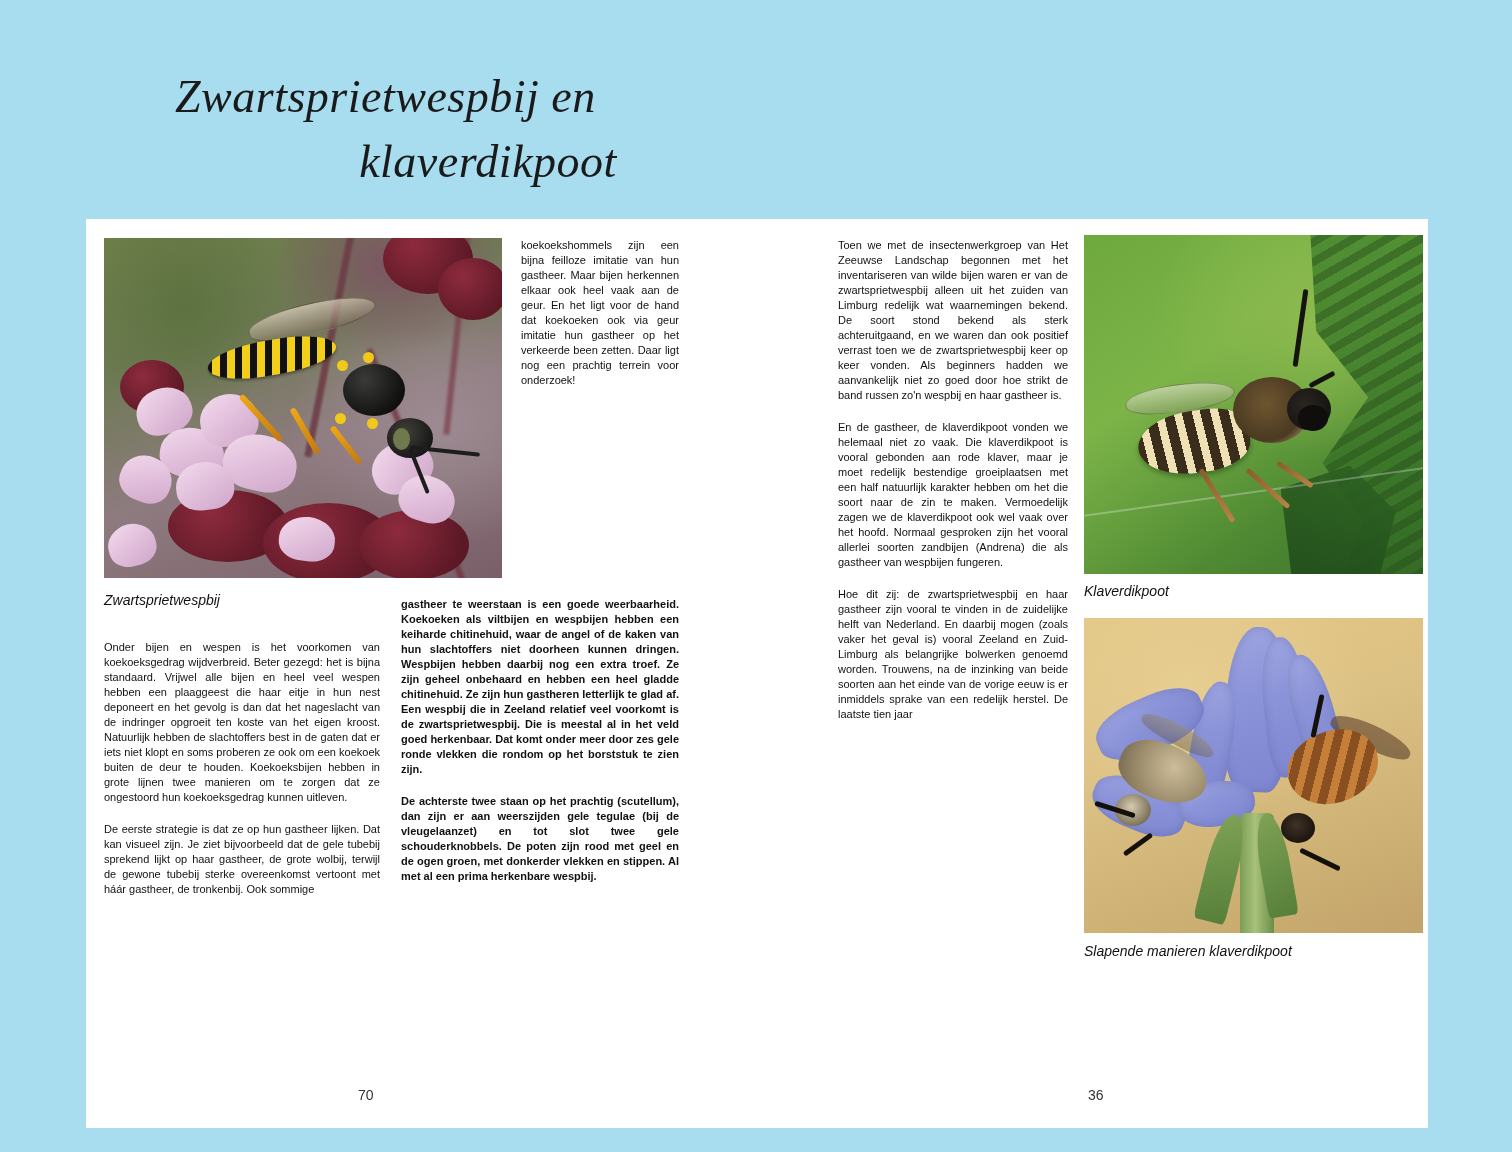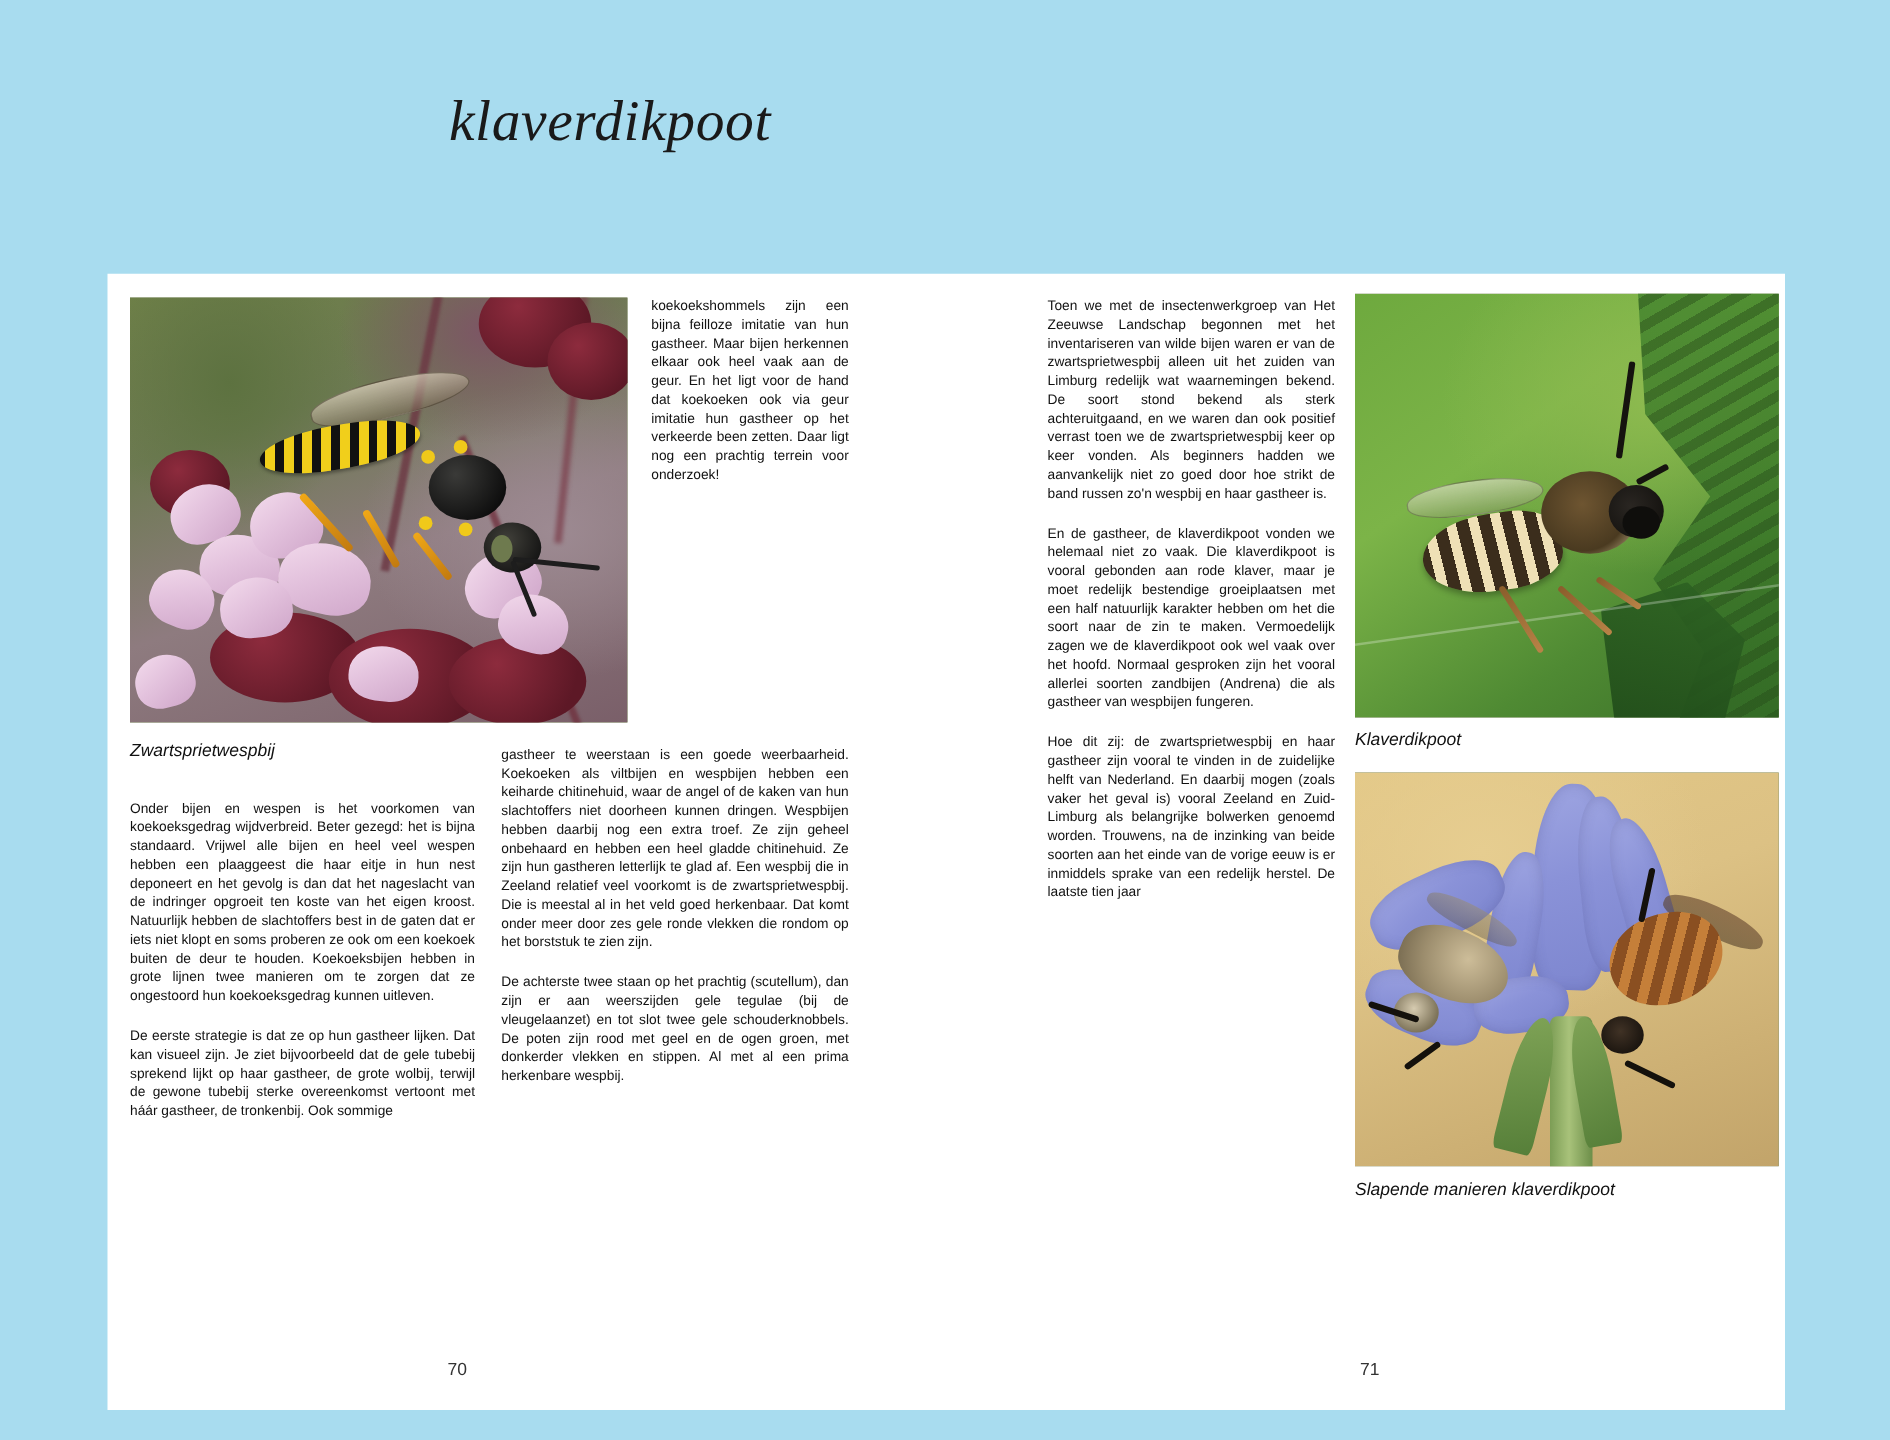--- a/index.html
+++ b/index.html
@@ -279,20 +279,21 @@
     position:absolute; background:#14110c; border-radius:3px;
   }
 </style>
 </head>
 <body>
 
 <div class="spread-wrap">
 
   <div class="title-block">
     <div class="title-text">
+      <span class="title-line-1">Zwartsprietwespbij en</span>
       <span class="title-line-2">klaverdikpoot</span>
     </div>
   </div>
 
   <div class="paper"></div>
 
   <div class="photo" id="photo1">
     <div class="bg"></div>
     <div class="stemA"></div>
       <div class="stemB"></div>
@@ -377,28 +378,28 @@
   <div class="caption" id="cap3" style="left:1084px; top:943px;">Slapende manieren klaverdikpoot</div>
 
   <div class="col" id="col1" style="left:104px; top:640px; width:276px;">
     <p>Onder bijen en wespen is het voorkomen van koekoeksgedrag wijdverbreid. Beter gezegd: het is bijna standaard. Vrijwel alle bijen en heel veel wespen hebben een plaaggeest die haar eitje in hun nest deponeert en het gevolg is dan dat het nageslacht van de indringer opgroeit ten koste van het eigen kroost. Natuurlijk hebben de slachtoffers best in de gaten dat er iets niet klopt en soms proberen ze ook om een koekoek buiten de deur te houden. Koekoeksbijen hebben in grote lijnen twee manieren om te zorgen dat ze ongestoord hun koekoeksgedrag kunnen uitleven.</p>
     <p>De eerste strategie is dat ze op hun gastheer lijken. Dat kan visueel zijn. Je ziet bijvoorbeeld dat de gele tubebij sprekend lijkt op haar gastheer, de grote wolbij, terwijl de gewone tubebij sterke overeenkomst vertoont met háár gastheer, de tronkenbij. Ook sommige</p>
   </div>
 
   <div class="col" id="col2a" style="left:521px; top:238px; width:158px;">
     <p>koekoekshommels zijn een bijna feilloze imitatie van hun gastheer. Maar bijen herkennen elkaar ook heel vaak aan de geur. En het ligt voor de hand dat koekoeken ook via geur imitatie hun gastheer op het verkeerde been zetten. Daar ligt nog een prachtig terrein voor onderzoek!</p>
   </div>
-  <div class="col" id="col2c" style="left:401px; top:597px; width:278px;">
+  <div class="col" id="col2c" style="left:401px; top:597px; width:278px;font-weight:bold;">
     <p>gastheer te weerstaan is een goede weerbaarheid. Koekoeken als viltbijen en wespbijen hebben een keiharde chitinehuid, waar de angel of de kaken van hun slachtoffers niet doorheen kunnen dringen. Wespbijen hebben daarbij nog een extra troef. Ze zijn geheel onbehaard  en hebben een heel gladde chitinehuid. Ze zijn hun gastheren letterlijk te glad af. Een wespbij die in Zeeland relatief veel voorkomt is de zwartsprietwespbij. Die is meestal al in het veld goed herkenbaar. Dat komt onder meer door zes gele ronde vlekken die rondom op het borststuk te zien zijn.</p>
     <p>De achterste twee staan op het prachtig (scutellum), dan zijn er aan weerszijden gele tegulae (bij de vleugelaanzet) en tot slot twee gele schouderknobbels. De poten zijn rood met geel en de ogen groen, met donkerder vlekken en stippen. Al met al een prima herkenbare wespbij.</p>
   </div>
 
   <div class="col" id="col3" style="left:838px; top:238px; width:230px;">
     <p>Toen we met de insectenwerkgroep van Het Zeeuwse Landschap begonnen met het inventariseren van wilde bijen waren er van de zwartsprietwespbij alleen uit het zuiden van Limburg redelijk wat waarnemingen bekend. De soort stond bekend als sterk achteruitgaand, en we waren dan ook positief verrast toen we de zwartsprietwespbij keer op keer vonden. Als beginners hadden we aanvankelijk niet zo goed door hoe strikt de band russen zo'n wespbij en haar gastheer is.</p>
     <p>En de gastheer, de klaverdikpoot vonden we helemaal niet zo vaak. Die klaverdikpoot is vooral gebonden aan rode klaver, maar je moet redelijk bestendige groeiplaatsen met een half natuurlijk karakter hebben om het die soort naar de zin te maken. Vermoedelijk zagen we  de klaverdikpoot ook wel vaak over het hoofd. Normaal gesproken zijn het vooral allerlei soorten zandbijen (Andrena) die als gastheer van wespbijen fungeren.</p>
     <p>Hoe dit zij: de zwartsprietwespbij en haar gastheer zijn vooral te vinden in de zuidelijke helft van Nederland. En daarbij mogen (zoals vaker het geval is) vooral Zeeland en Zuid-Limburg als belangrijke bolwerken genoemd worden. Trouwens, na de inzinking van beide soorten aan het einde van de vorige eeuw is er inmiddels sprake van een redelijk herstel. De laatste tien jaar</p>
   </div>
 
 
   <div class="pagenum" style="left:358px; top:1087px;">70</div>
-  <div class="pagenum" style="left:1088px; top:1087px;">71</div>
+  <div class="pagenum" style="left:1088px; top:1087px;">36</div>
 
 </div>
 
 </body></html>

